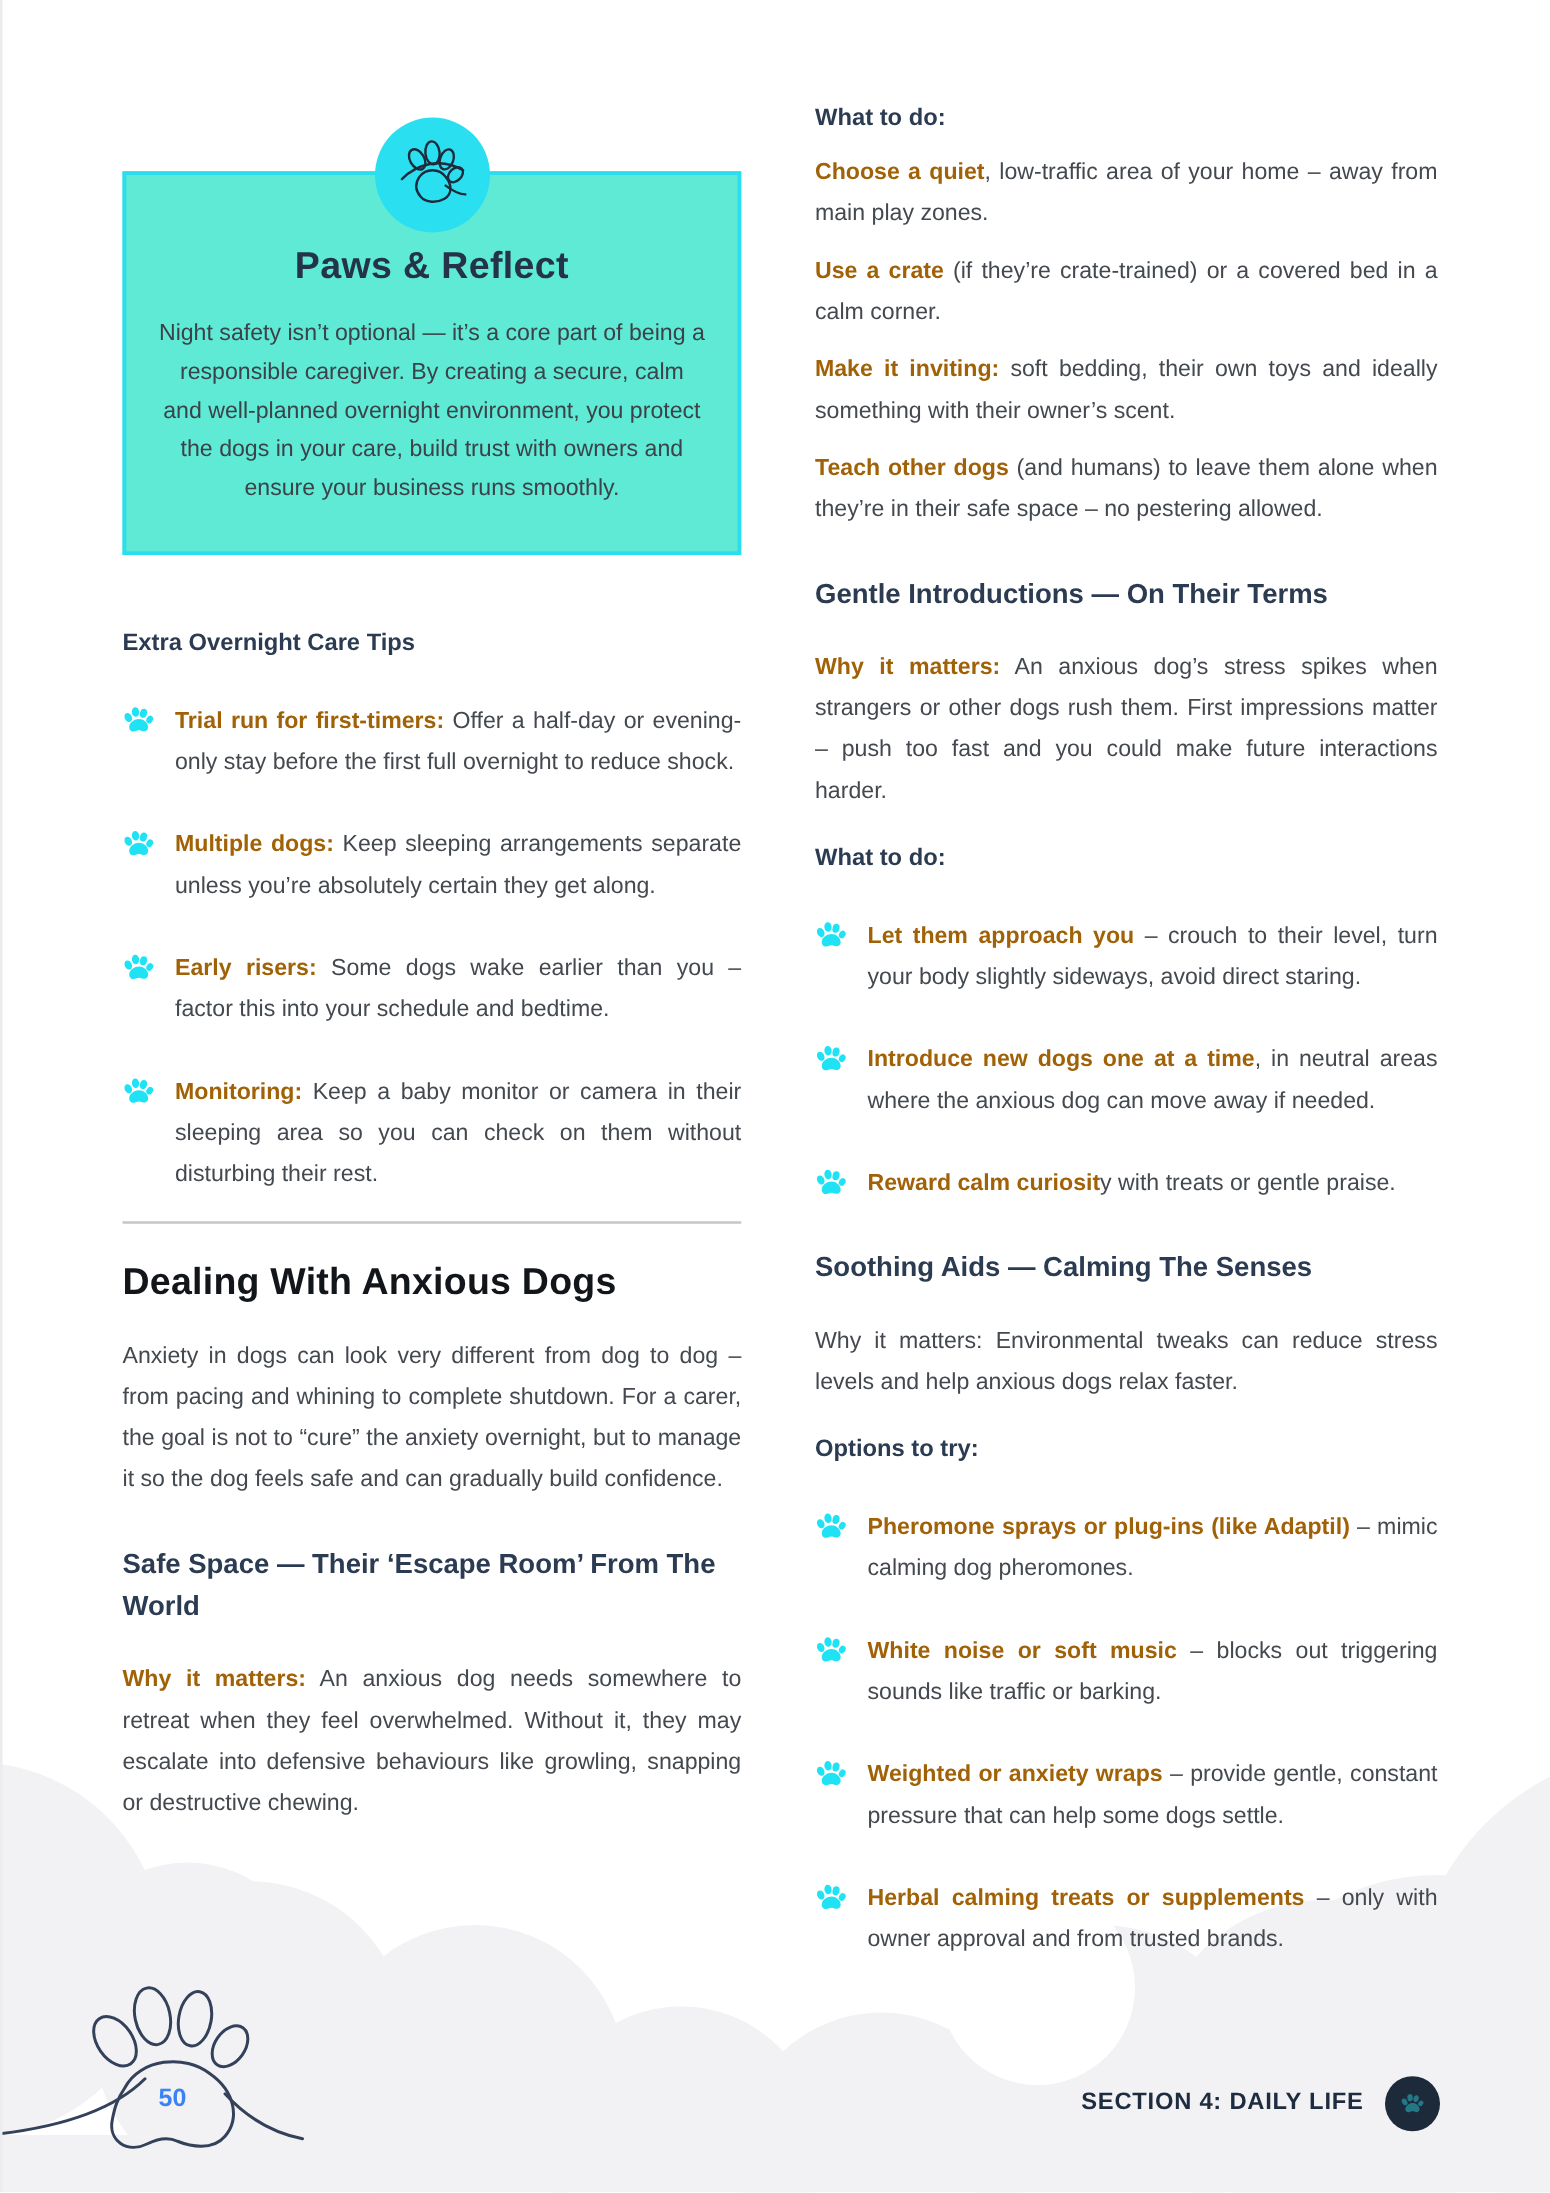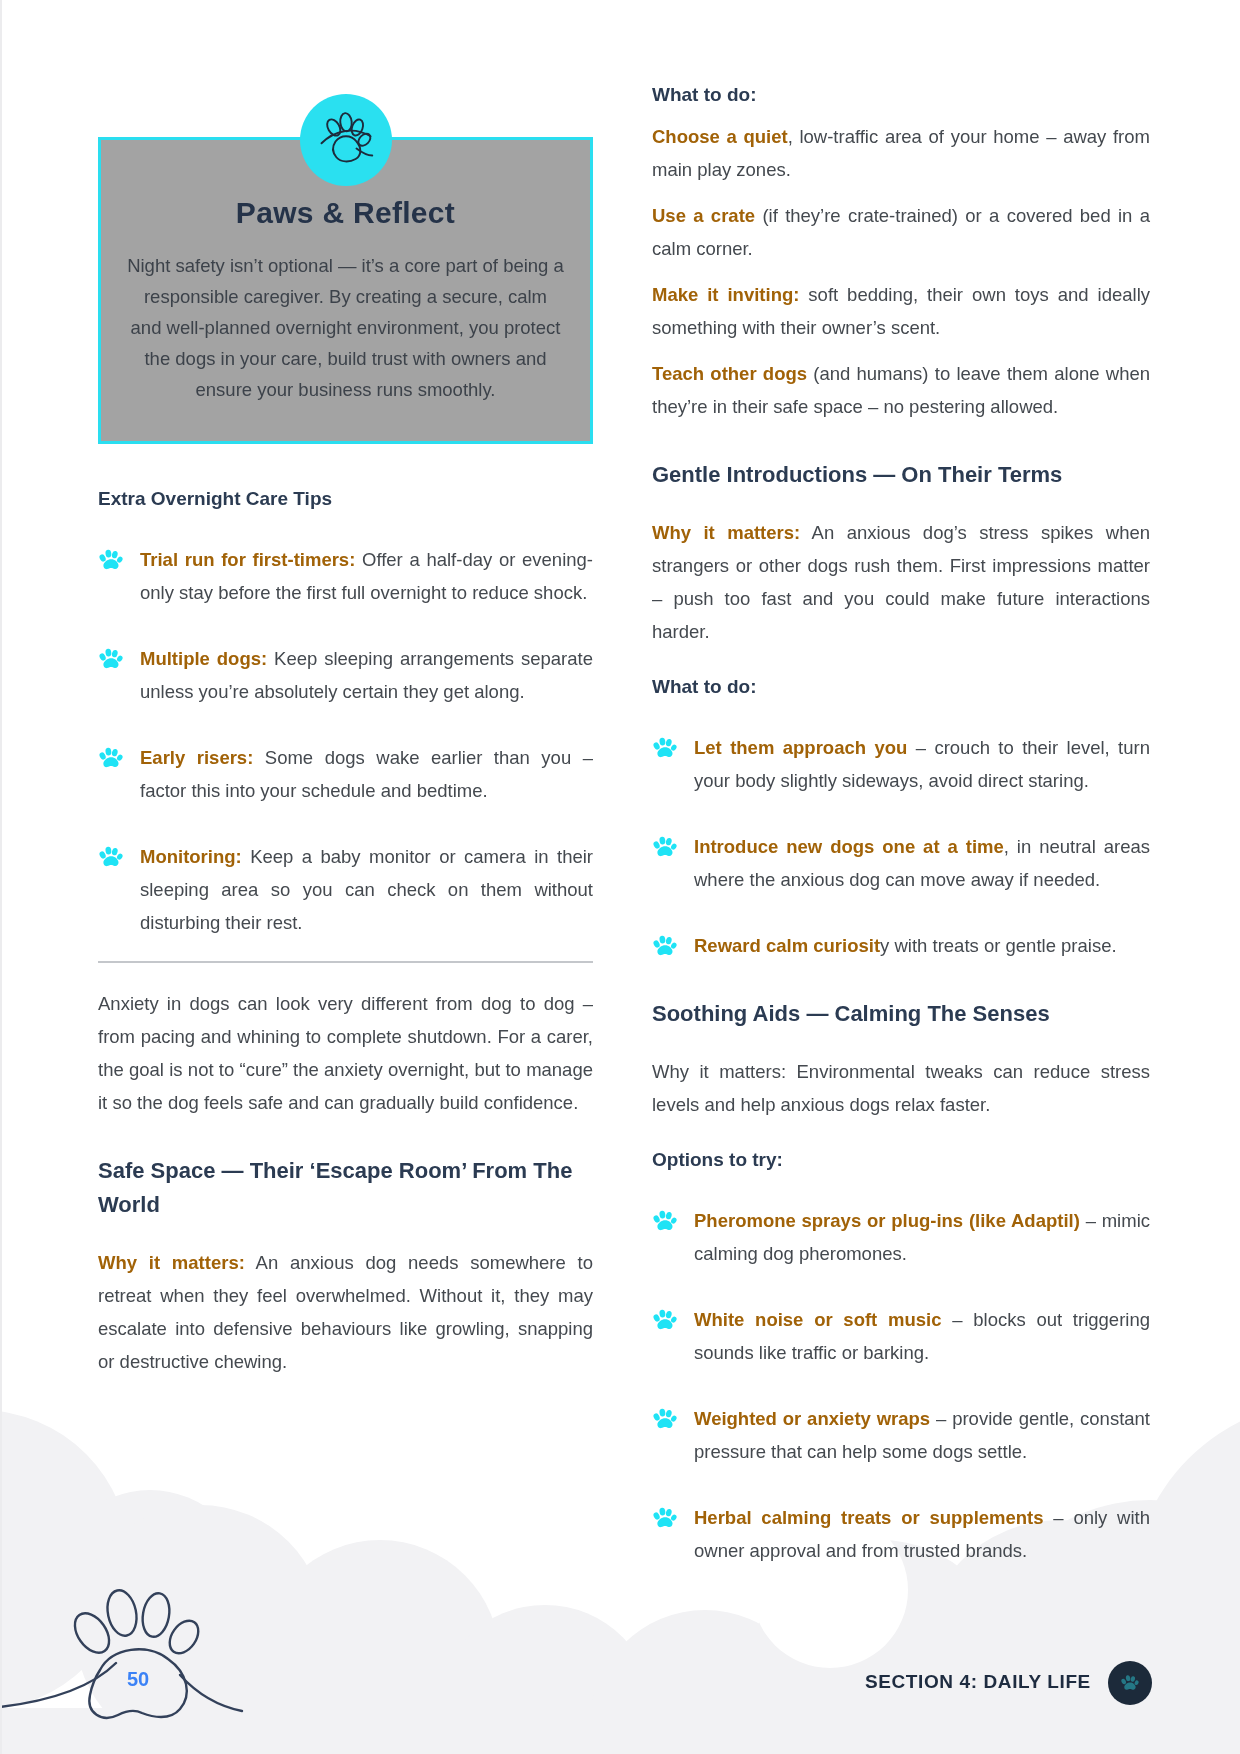--- a/index.html
+++ b/index.html
@@ -12,31 +12,31 @@
   
   .cloud{position:absolute;border-radius:50%;background:#f2f2f4;z-index:0;}
   .cloud.white{background:#ffffff;}
   .cloud-band{position:absolute;left:0;right:0;bottom:0;height:46px;background:#f2f2f4;z-index:0;}
 
   
   .col-left{position:absolute;left:98px;top:95px;width:495px;z-index:2;}
   .col-right{position:absolute;left:652px;top:84px;width:498px;z-index:2;}
 
   
-  .callout{position:relative;margin-top:42px;border:3px solid #2adef0;background:#a3a3a3;
+  .callout{position:relative;margin-top:42px;border:3px solid #2adef0;background:#5eead4;
     padding:56px 26px 36px;text-align:center;}
   .callout-circle{position:absolute;top:-46px;left:50%;transform:translateX(-50%);
     width:92px;height:92px;border-radius:50%;background:#2ae0f0;
     display:flex;align-items:center;justify-content:center;}
   .callout-title{margin:0 0 20px;font-size:30px;font-weight:bold;color:#253349;letter-spacing:.3px;}
   .callout-body{margin:0;font-size:18.5px;line-height:31px;color:#3c424a;text-align:center;}
 
   
   .mini-heading{margin:0 0 14px;font-size:19px;font-weight:bold;color:#2b3b52;}
-  .tips-heading{margin-top:44px;}
+  .tips-heading{margin-top:60px;}
   .mt28{margin-top:28px;}
   .page-h1{margin:30px 0 0;font-size:30px;font-weight:bold;color:#121519;letter-spacing:.2px;}
   .section-h2{margin:35px 0 0;font-size:22px;line-height:34px;font-weight:bold;color:#2b3b52;}
   .body-p{margin:24px 0 0;font-size:18.5px;line-height:33px;color:#44494f;text-align:justify;}
   .body-p b, .li-text b{color:#a16207;}
   .lead{margin:0 0 13px;}
   .divider{border:none;border-top:2px solid #c4c7cb;margin:22px 0 0;}
 
   
   .paw-list{list-style:none;margin:0;padding:0;}
@@ -155,20 +155,21 @@
       <path d="M13.2 11.2c3.6 0 6.9 2.7 7.3 5.9 .3 2.5-1.6 4.3-3.8 3.9-1.5-.3-2.3-.9-3.7-.9-1.4 0-2.4.7-3.9 1-2.2.4-4-1.5-3.7-4 .4-3.2 4.2-5.9 7.8-5.9z"></path>
     </g>
   </svg>
           </span>
         <p class="li-text"><b>Monitoring:</b><span> Keep a baby monitor or camera in their sleeping area so you can check on them without disturbing their rest.</span></p>
       </li>
     </ul>
 
     <hr class="divider">
 
+    <h1 class="page-h1">Dealing With Anxious Dogs</h1>
     <p class="body-p">Anxiety in dogs can look very different from dog to dog – from pacing and whining to complete shutdown. For a carer, the goal is not to “cure” the anxiety overnight, but to manage it so the dog feels safe and can gradually build confidence.</p>
 
     <h2 class="section-h2">Safe Space — Their ‘Escape Room’ From The World</h2>
     <p class="body-p"><b>Why it matters:</b><span> An anxious dog needs somewhere to retreat when they feel overwhelmed. Without it, they may escalate into defensive behaviours like growling, snapping or destructive chewing.</span></p>
 
   </div>
 
   <div class="col-right">
 
     <h4 class="mini-heading">What to do:</h4>

